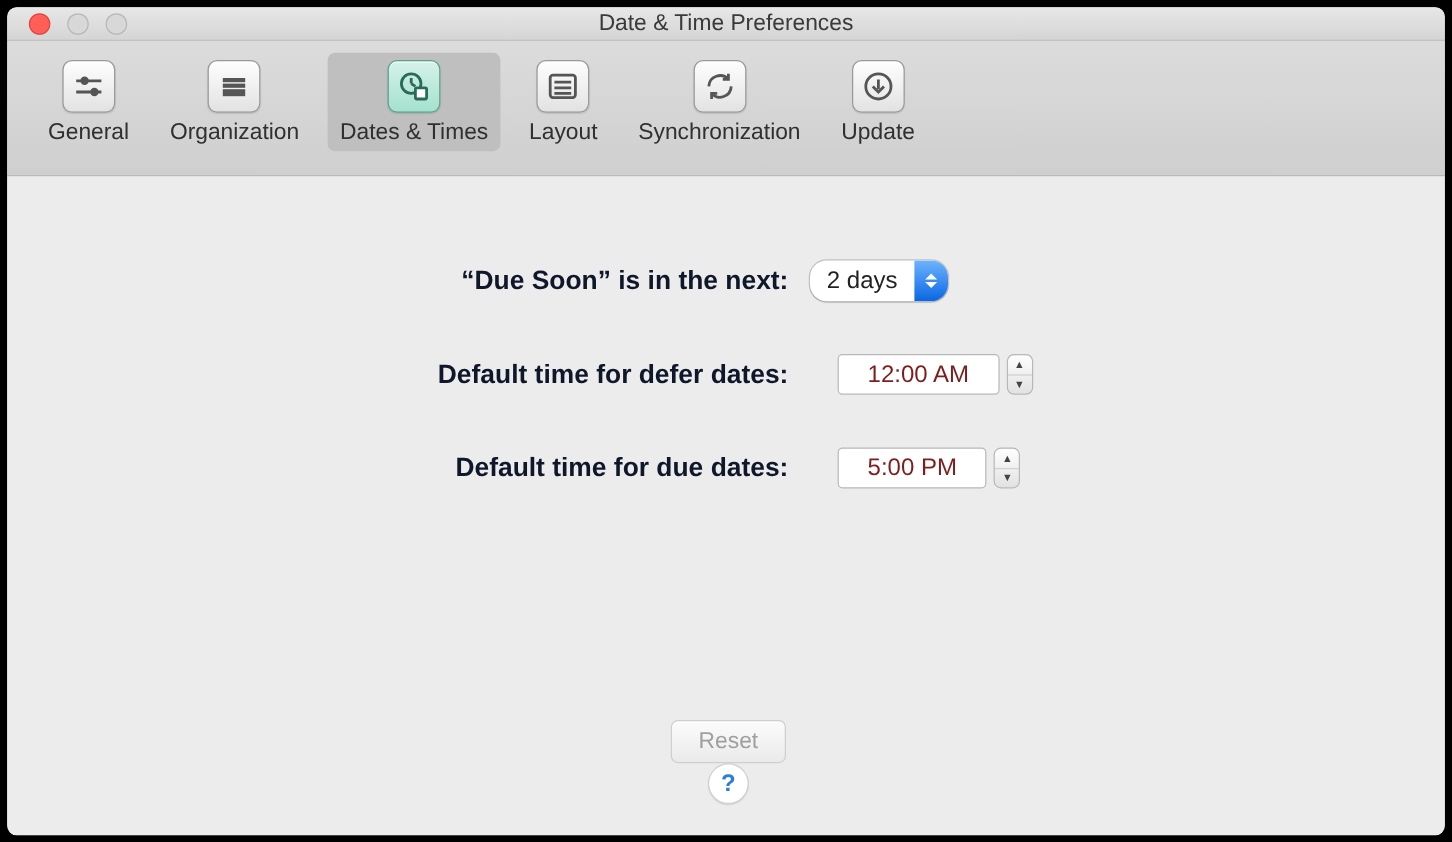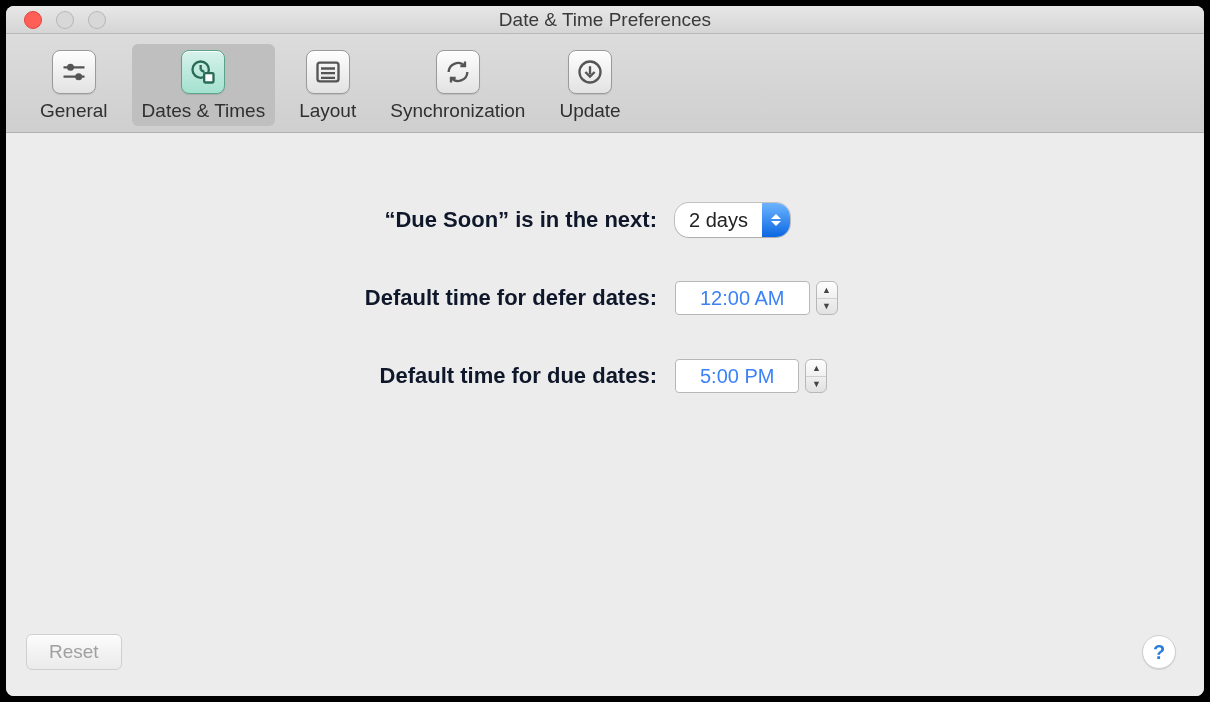--- a/index.html
+++ b/index.html
@@ -49,21 +49,21 @@
     text-align: center;
     font-size: 19px;
     color: #3a3a3a;
     pointer-events: none;
   }
 
   .toolbar {
     background: linear-gradient(to bottom, #dcdcdc, #cfcfcf);
     border-bottom: 1px solid #b0b0b0;
     display: flex;
-    padding: 10px 24px 6px 24px;
+    padding: 10px 24px 20px 24px;
     gap: 14px;
   }
   .tb-item {
     display: flex;
     flex-direction: column;
     align-items: center;
     gap: 6px;
     padding: 6px 10px 4px 10px;
     border-radius: 6px;
     color: #303030;
@@ -164,23 +164,24 @@
     height: 34px;
   }
   .timefield .tv {
     border: 1px solid #b8b8b8;
     border-radius: 4px;
     background: #fff;
     padding: 0 24px;
     display: flex;
     align-items: center;
     font-size: 20px;
-    color: #3b82f6;
+    color: #7f1d1d;
     min-width: 120px;
     justify-content: flex-end;
+    margin-left: 23px;
   }
   .timefield .stepper {
     width: 22px;
     margin-left: 6px;
     display: flex;
     flex-direction: column;
     border: 1px solid #b8b8b8;
     border-radius: 6px;
     overflow: hidden;
     background: linear-gradient(to bottom, #fefefe, #e2e2e2);
@@ -191,24 +192,25 @@
     align-items:center;
     justify-content:center;
     font-size: 9px;
     color:#444;
   }
   .timefield .stepper .up { border-bottom:1px solid #cfcfcf; }
 
   .footer {
     position: absolute;
     left: 0; right: 0; bottom: 0;
-    padding: 20px 28px 26px 20px;
+    padding: 20px 28px 26px 32px;
     display: flex;
     align-items: center;
     justify-content: space-between;
+    flex-direction: column;
   }
   .reset-btn {
     height: 36px;
     padding: 0 22px;
     border-radius: 6px;
     background: linear-gradient(to bottom,#fcfcfc,#eaeaea);
     border: 1px solid #cfcfcf;
     color: #a0a0a0;
     font-size: 19px;
     box-shadow: inset 0 1px 0 #fff;
@@ -246,20 +248,30 @@
         <svg viewBox="0 0 24 24" fill="none" stroke="#555" stroke-width="2">
           <line x1="3" y1="8" x2="21" y2="8"></line>
             <circle cx="9" cy="8" r="2" fill="#555"></circle>
           <line x1="3" y1="16" x2="21" y2="16"></line>
             <circle cx="16" cy="16" r="2" fill="#555"></circle>
         </svg>
       </div>
       <span>General</span>
     </div>
 
+    <div class="tb-item">
+      <div class="tb-icon">
+        <svg viewBox="0 0 24 24" fill="#555">
+          <rect x="4" y="6" width="16" height="3"></rect>
+            <rect x="4" y="10" width="16" height="3"></rect>
+            <rect x="4" y="14" width="16" height="5"></rect>
+        </svg>
+      </div>
+      <span>Organization</span>
+    </div>
 
     <div class="tb-item selected">
       <div class="tb-icon">
         <svg viewBox="0 0 24 24" fill="none" stroke="#2a6b55" stroke-width="2">
           <circle cx="10" cy="10" r="7"></circle>
             <line x1="10" y1="6" x2="10" y2="10"></line>
             <line x1="10" y1="10" x2="13" y2="12"></line>
           <rect x="13" y="13" width="8" height="8" rx="1" fill="#fff"></rect>
         </svg>
       </div>

